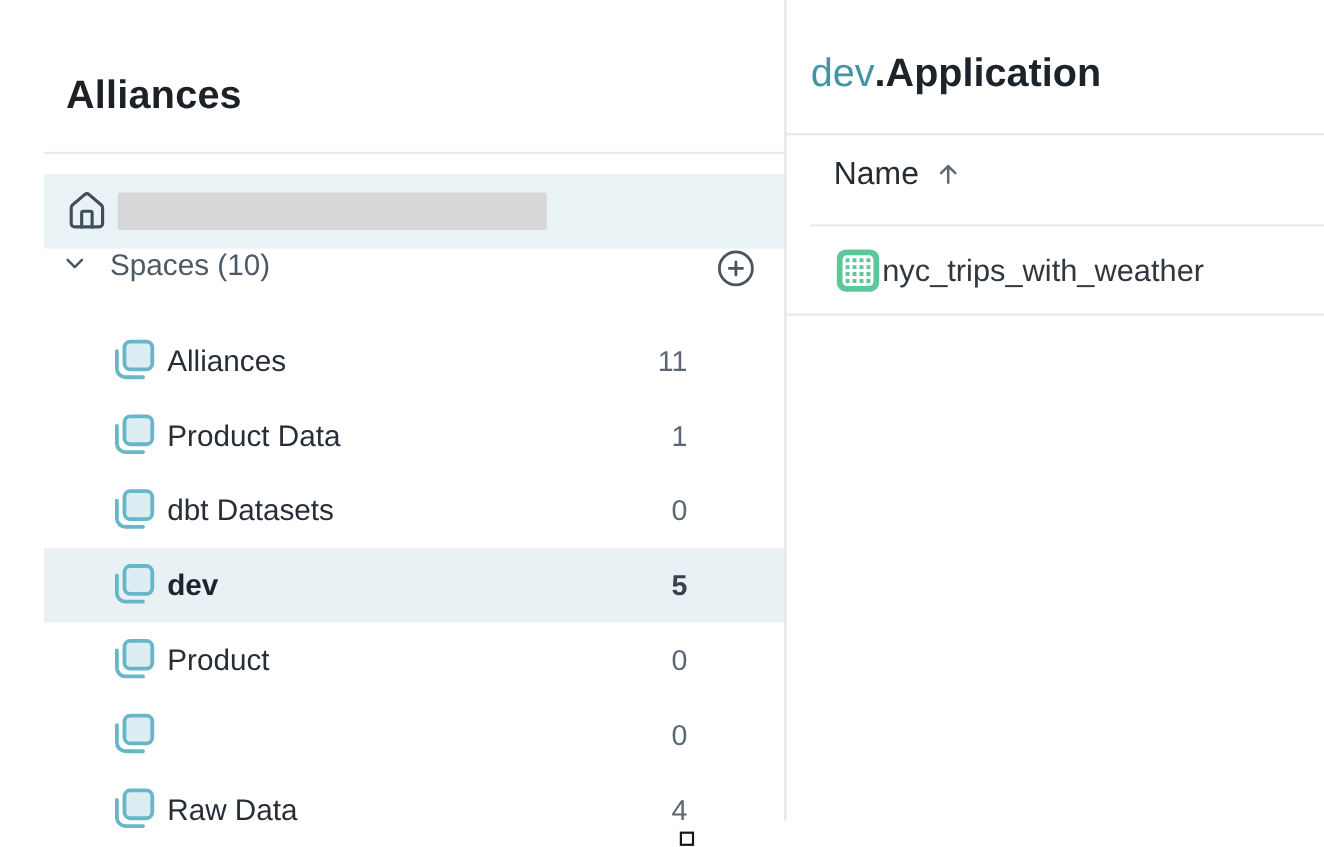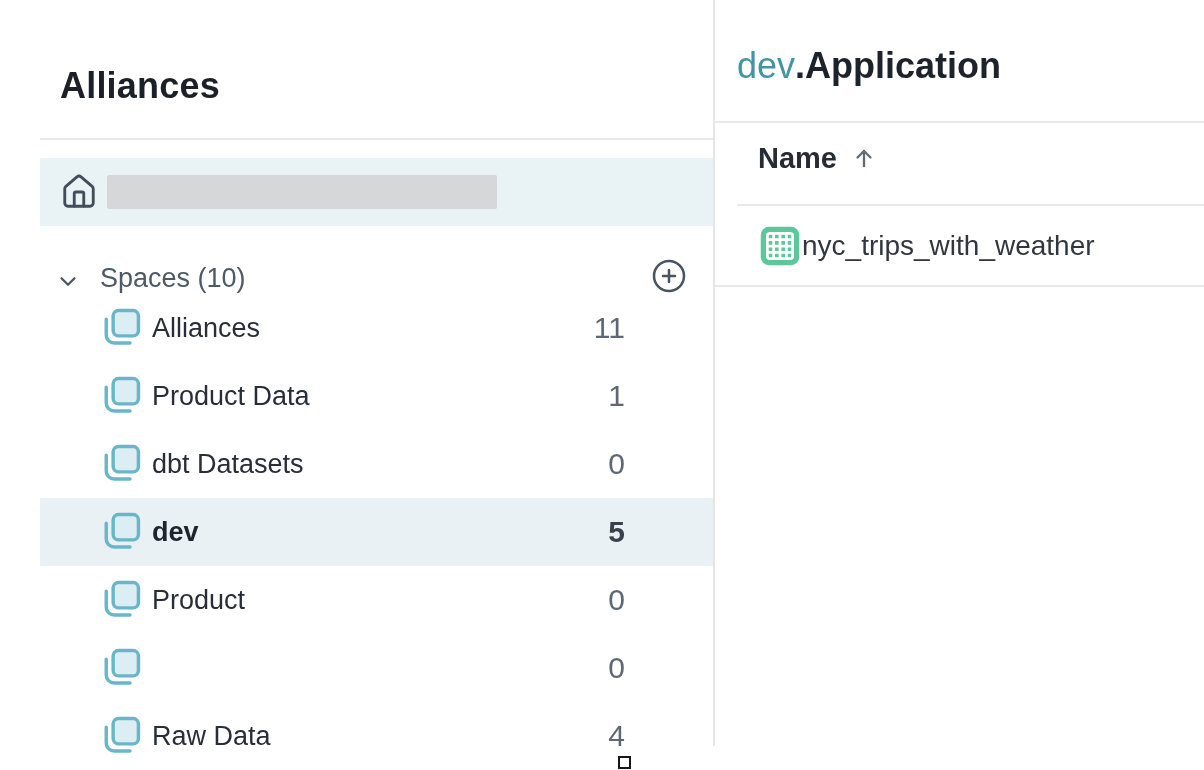--- a/index.html
+++ b/index.html
@@ -30,21 +30,21 @@
     cursor:pointer;
   }
   .home-icon-box { width:38px; height:38px; flex:0 0 auto; display:flex; }
   .skeleton-bar {
     margin-left:9px; width:390px; height:34px;
     background:#d6d7d8; border-radius:2px;
   }
 
   .spaces-header {
     position:absolute; left:40px; top:209px; width:673px; height:68px;
-    display:flex; align-items:flex-end;
+    display:flex; align-items:flex-start;
     padding-left:15px; padding-right:26px;
     cursor:pointer;
   }
   .chevron-box { width:26px; height:26px; display:flex; }
   .spaces-label { margin-left:19px; font-size:27px; color:#4d5964; }
   .plus-btn {
     margin-left:auto; width:36px; height:36px; display:flex;
     background:none; border:none; padding:0; cursor:pointer;
   }
 
@@ -52,21 +52,21 @@
   .space-row {
     height:68px; display:flex; align-items:center;
     padding-left:58px; padding-right:88px;
     cursor:pointer;
   }
   .space-icon-box { width:46px; height:46px; flex:0 0 auto; display:flex; }
   .space-name {
     margin-left:8px; font-size:27px; color:#272e37;
     white-space:nowrap;
   }
-  .space-count { margin-left:auto; font-size:30px; color:#5d6874;text-align:center; }
+  .space-count { margin-left:auto; font-size:26px; color:#5d6874;text-align:center; }
   .space-row.selected { background:#e9f1f5; }
   .space-row.selected .space-name { font-weight:700; color:#1d242c; }
   .space-row.selected .space-count { font-weight:700; color:#39424c; }
 
   .missing-glyph-box {
     position:absolute; left:618px; top:739px; width:13px; height:13px;
     border:2px solid #14181c; background:#fff;
   }
 
   
@@ -84,21 +84,21 @@
   .crumb-space { color:#4295a4; font-weight:400; cursor:pointer; }
   .crumb-sep, .crumb-page { color:#1d232b; font-weight:700; }
   .rp-divider-top {
     position:absolute; left:-2px; top:121px; width:491px; height:2px;
     background:#e7e9ec;
   }
   .table-header {
     position:absolute; left:43px; top:134px; height:48px;
     display:flex; align-items:center; cursor:pointer;
   }
-  .name-col-label { font-size:29px; font-weight:700; color:#252c34; }
+  .name-col-label { font-size:29px; font-weight:400; color:#252c34; }
   .sort-arrow-box { width:26px; height:26px; margin-left:14px; display:flex; }
   .rp-divider-name {
     position:absolute; left:22px; top:204px; width:467px; height:2px;
     background:#e7e9ec;
   }
   .dataset-rows { position:absolute; left:0; top:206px; width:489px; }
   .dataset-row {
     height:81px; display:flex; align-items:center; padding-left:43px;
     border-bottom:2px solid #e7e9ec;
     cursor:pointer;

